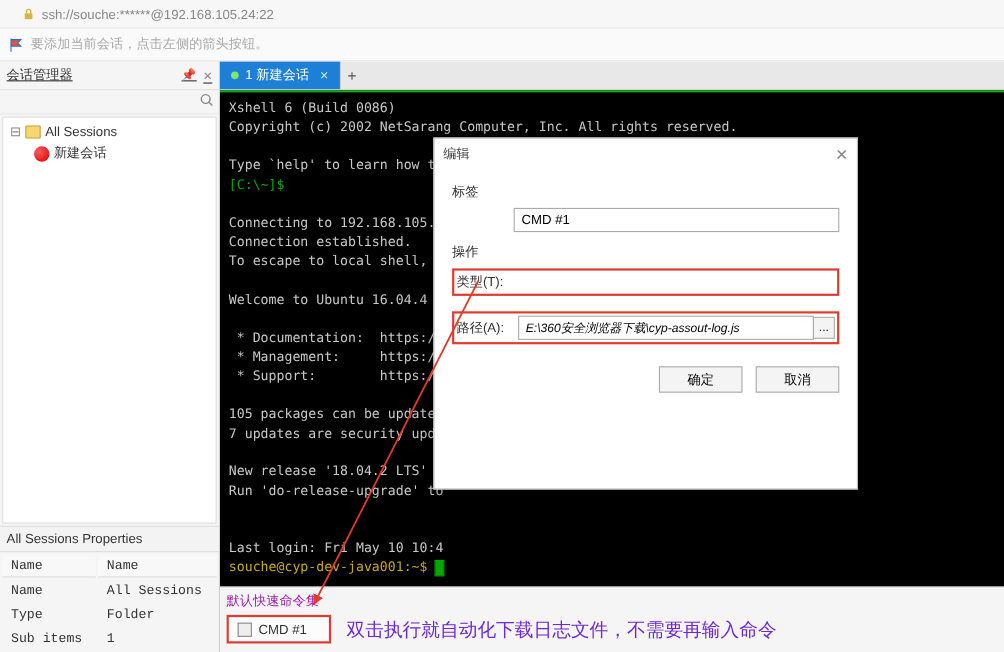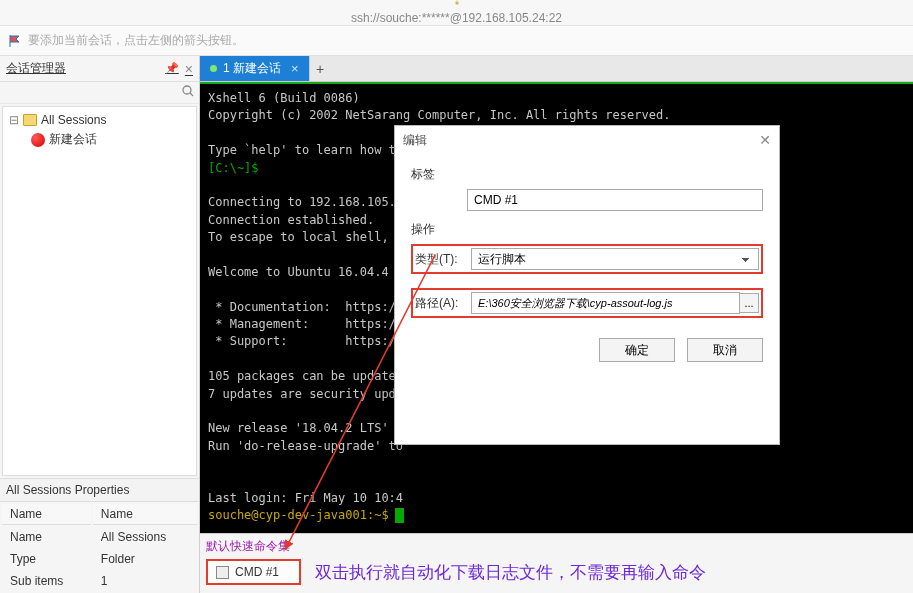--- a/index.html
+++ b/index.html
@@ -1,39 +1,39 @@
 <!DOCTYPE html>
 <html><head>
 <meta charset="utf-8">
 <style>
   * { box-sizing: border-box; margin: 0; padding: 0; }
   body { font-family: "Microsoft YaHei", Arial, sans-serif; font-size: 12px; color: #333; background: #f0f0f0; width: 913px; height: 593px; overflow: hidden; position: relative; }
   
-  .addr-bar { height: 26px; background: #f7f7f7; border-bottom: 1px solid #e5e5e5; display: flex; align-items: center; padding: 0 20px; gap: 6px; flex-direction: column; }
+  .addr-bar { height: 26px; background: #f7f7f7; border-bottom: 1px solid #e5e5e5; display: flex; align-items: center; padding: 0 20px; gap: 6px; }
   .lock-icon { width: 12px; height: 12px; }
   .addr-text { color: #888; font-size: 12px; }
   
   .hint-bar { height: 30px; background: #fafafa; border-bottom: 1px solid #e0e0e0; display: flex; align-items: center; padding: 0 8px; gap: 6px; color: #aaa; }
   
   .main { display: flex; height: calc(100% - 56px); }
   
   .left-pane { width: 200px; background: #f5f5f5; border-right: 1px solid #d0d0d0; display: flex; flex-direction: column; }
   .session-mgr-head { display: flex; align-items: center; padding: 4px 6px; font-size: 12px; color: #333; border-bottom: 1px solid #e0e0e0; text-decoration: underline; }
   .session-mgr-head .pin { margin-left: auto; color: #888; font-size: 11px; }
   .session-mgr-head .close { margin-left: 6px; color: #888; font-size: 14px; }
   .search-row { padding: 2px 4px; border-bottom: 1px solid #e8e8e8; text-align: right; }
   .search-row svg { width: 14px; height: 14px; }
   .tree { flex: 1; background: #fff; border: 1px solid #ddd; margin: 2px; padding: 4px 2px; }
   .tree-item { display: flex; align-items: center; gap: 4px; padding: 2px 4px; font-size: 12px; color: #333; }
   .tree-item.child { padding-left: 26px; }
   .folder-ico { width: 14px; height: 12px; background: #f7d774; border: 1px solid #cca030; border-radius: 1px; }
   .swirl-ico { width: 14px; height: 14px; border-radius: 50%; background: radial-gradient(circle at 30% 30%, #ff5a5a, #d40000); }
   
   .props-head { padding: 4px 6px; border-top: 1px solid #ddd; border-bottom: 1px solid #ddd; background: #f3f3f3; }
-  .props-table { width: 100%; font-size: 12px; }
+  .props-table { width: 100%; font-size: 12px; font-family: Liberation Mono, monospace; }
   .props-table td { padding: 3px 8px; }
   .props-table .hd td { color: #333; border-bottom: 1px solid #ddd; background: #f8f8f8; }
   
   .right-pane { flex: 1; display: flex; flex-direction: column; background: #fff; position: relative; }
   .tab-strip { height: 26px; background: #e8e8e8; display: flex; align-items: stretch; border-bottom: 1px solid #ccc; }
   .tab { display: flex; align-items: center; gap: 6px; padding: 0 10px; background: #1e7fd6; color: #fff; font-size: 12px; position: relative; }
   .tab .dot { width: 7px; height: 7px; border-radius: 50%; background: #7fe66e; }
   .tab .tab-x { color: #cde6ff; margin-left: 4px; font-size: 13px; }
   .tab-add { width: 22px; display: flex; align-items: center; justify-content: center; border-left: 1px solid #ccc; color: #555; font-size: 14px; }
   
@@ -186,23 +186,20 @@
   </div>
   <div class="dlg-body">
     <div class="dlg-section-label">标签</div>
     <div class="dlg-row" style="padding-left:56px">
       <input class="dlg-input" value="CMD #1" style="">
     </div>
     <div class="dlg-section-label">操作</div>
     <div class="red-outline-wrap" style="margin-bottom:14px">
       <div class="dlg-row" style="margin-bottom:0">
         <span class="dlg-field-label">类型(T):</span>
-        <select class="dlg-select">
-          <option>运行脚本</option>
-        </select>
       </div>
     </div>
     <div class="red-outline-wrap">
       <div class="dlg-row" style="margin-bottom:0">
         <span class="dlg-field-label">路径(A):</span>
         <input class="dlg-input" style="font-size: 11px; font-style: italic;" value="E:\360安全浏览器下载\cyp-assout-log.js">
         <button class="dot-btn">...</button>
       </div>
     </div>
   </div>

